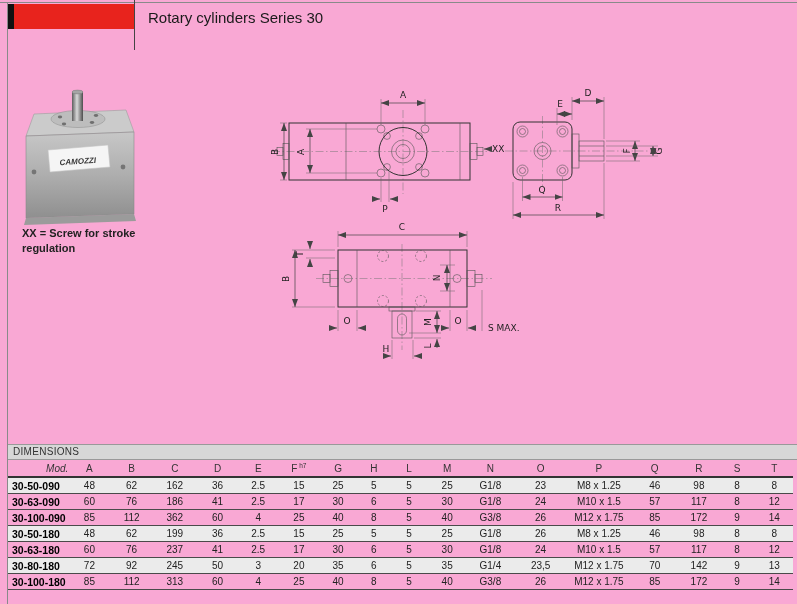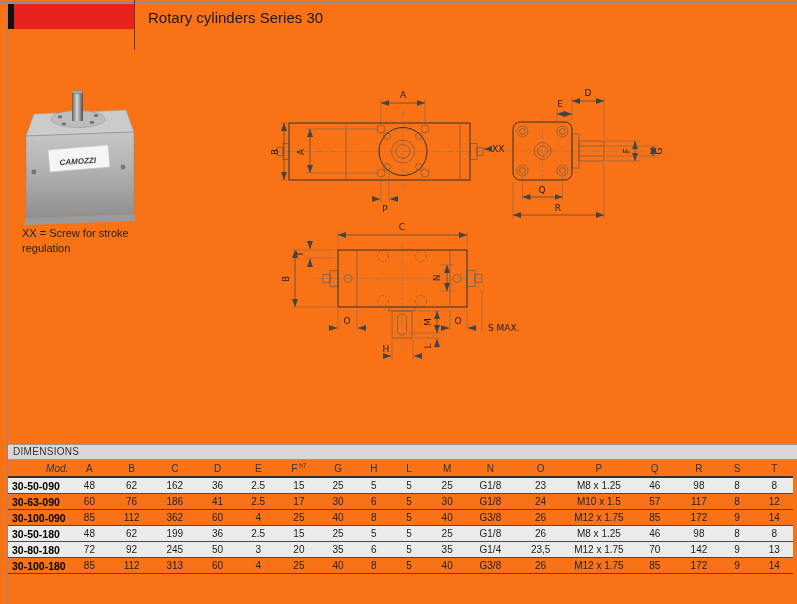--- a/index.html
+++ b/index.html
@@ -1,27 +1,27 @@
 <!DOCTYPE html>
 <html><head>
 <meta charset="utf-8">
 <style>
   html,body { margin:0; padding:0; background:#fff; }
   #page {
-    position:relative; width:797px; height:604px; background:#f97316;
+    position:relative; width:797px; height:604px; background:#f9a8d4;
     font-family:"Liberation Sans", sans-serif; overflow:hidden;
   }
   .topline { position:absolute; left:0; top:2px; width:797px; height:1px; background:#8a8a8a; }
   .leftline { position:absolute; left:7px; top:2px; width:1px; height:602px; background:#8a8a8a; }
   .logo { position:absolute; left:8px; top:4px; width:126px; height:25px; background:#e8231d; }
   .logo-black { position:absolute; left:0; top:0; width:6px; height:25px; background:#111; }
   .hdr-divider { position:absolute; left:134px; top:0; width:1px; height:50px; background:#444; }
   .title { position:absolute; left:148px; top:9px; font-size:15px; color:#1a1a1a; }
   .photo { position:absolute; left:20px; top:88px; }
-  .note { position:absolute; left:22px; top:226px; font-size:11px; color:#222; line-height:1.35; }
+  .note { position:absolute; left:22px; top:226px; font-size:11px; color:#222; line-height:1.35;font-weight:bold; }
   .drawings { position:absolute; left:270px; top:58px; }
 
   .band {
     position:absolute; left:8px; top:444px; width:785px; height:14px;
     background:#d7d7d7; border-top:1px solid #999; border-bottom:1px solid #999;
     box-sizing:content-box; font-size:10px; color:#333; line-height:14px; padding-left:5px;
     letter-spacing:0.3px;
   }
   table.dim { position:absolute; left:8px; top:460px; width:785px; border-collapse:collapse; table-layout:fixed; }
   table.dim th {
@@ -393,20 +393,40 @@
           <td>5</td>
           <td>25</td>
           <td>G1/8</td>
           <td>26</td>
           <td>M8 x 1.25</td>
           <td>46</td>
           <td>98</td>
           <td>8</td>
           <td>8</td>
         </tr>
+        <tr>
+          <td class="mod">30-63-180</td>
+          <td>60</td>
+          <td>76</td>
+          <td>237</td>
+          <td>41</td>
+          <td>2.5</td>
+          <td>17</td>
+          <td>30</td>
+          <td>6</td>
+          <td>5</td>
+          <td>30</td>
+          <td>G1/8</td>
+          <td>24</td>
+          <td>M10 x 1.5</td>
+          <td>57</td>
+          <td>117</td>
+          <td>8</td>
+          <td>12</td>
+        </tr>
         <tr class="alt">
           <td class="mod">30-80-180</td>
           <td>72</td>
           <td>92</td>
           <td>245</td>
           <td>50</td>
           <td>3</td>
           <td>20</td>
           <td>35</td>
           <td>6</td>

